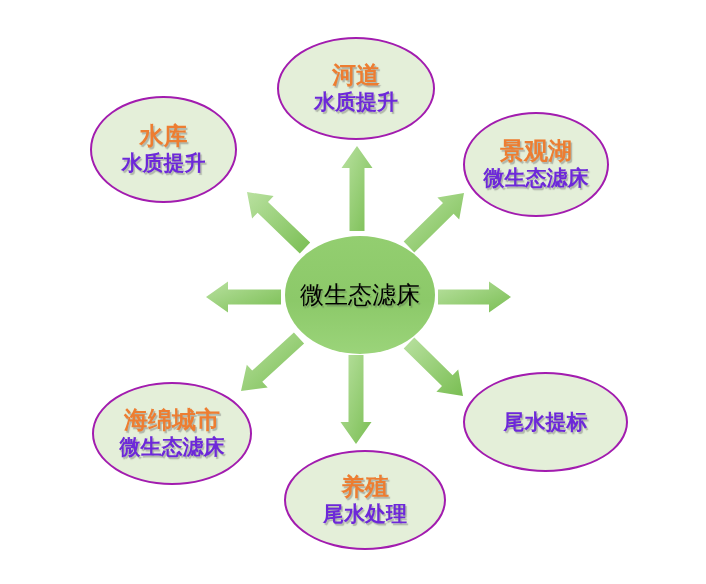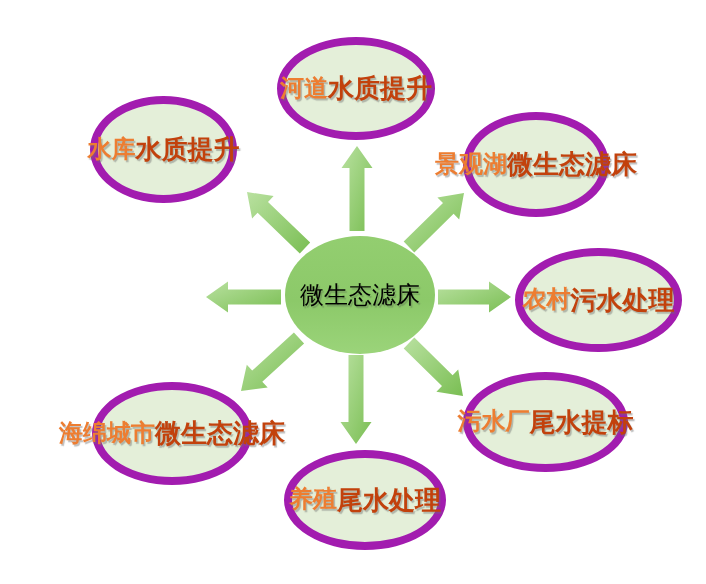--- a/index.html
+++ b/index.html
@@ -4,31 +4,31 @@
 <style>
   html,body { margin:0; padding:0; background:#ffffff; }
   body { font-family:"DejaVu Sans", sans-serif; }
   .stage {
     position:relative; width:706px; height:584px; background:#ffffff;
     overflow:hidden;
   }
   .arrow-layer { position:absolute; left:0; top:0; width:706px; height:584px; }
   .node {
     position:absolute; border-radius:50%;
-    background:#e4efd9; border:8px solid #a21caf;
-    display:flex; flex-direction:row; align-items:center; justify-content:center;
+    background:#e4efd9; border:2px solid #a21caf;
+    display:flex; flex-direction:column; align-items:center; justify-content:center;
     text-align:center; line-height:1.16; box-sizing:border-box;
   }
   .node .title {
     color:#ed7d31; font-size:24px; font-weight:bold;
     text-shadow:1.5px 1.5px 1px rgba(110,110,110,0.45);
     white-space:nowrap;
   }
   .node .sub {
-    color:#c2410c; font-size:26px; font-weight:bold;
+    color:#6d28d9; font-size:21px; font-weight:bold;
     text-shadow:1.5px 1.5px 1px rgba(110,110,110,0.45);
     white-space:nowrap;
   }
   .center-node {
     position:absolute; border-radius:50%;
     background:linear-gradient(180deg,#93ce70 0%,#8cc969 55%,#9bd47a 100%);
     border:none;
     display:flex; align-items:center; justify-content:center; text-align:center;
     box-sizing:border-box;
   }
@@ -73,27 +73,22 @@
   <div class="node node-river">
     <span class="title">河道</span>
     <span class="sub">水质提升</span>
   </div>
 
   <div class="node node-lake">
     <span class="title">景观湖</span>
     <span class="sub">微生态滤床</span>
   </div>
 
-  <div class="node node-rural">
-    <span class="title">农村</span>
-    <span class="sub">污水处理</span>
-  </div>
 
   <div class="node node-plant">
-    <span class="title">污水厂</span>
     <span class="sub">尾水提标</span>
   </div>
 
   <div class="node node-breed">
     <span class="title">养殖</span>
     <span class="sub">尾水处理</span>
   </div>
 
   <div class="node node-sponge">
     <span class="title">海绵城市</span>

